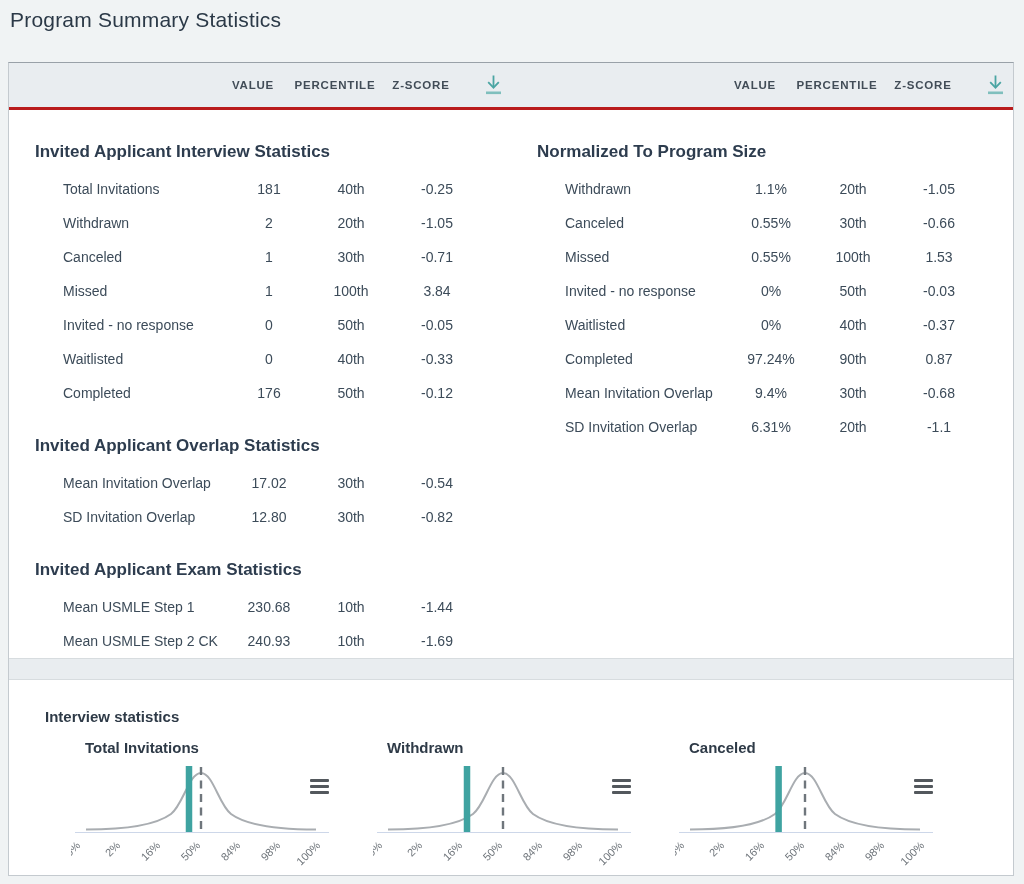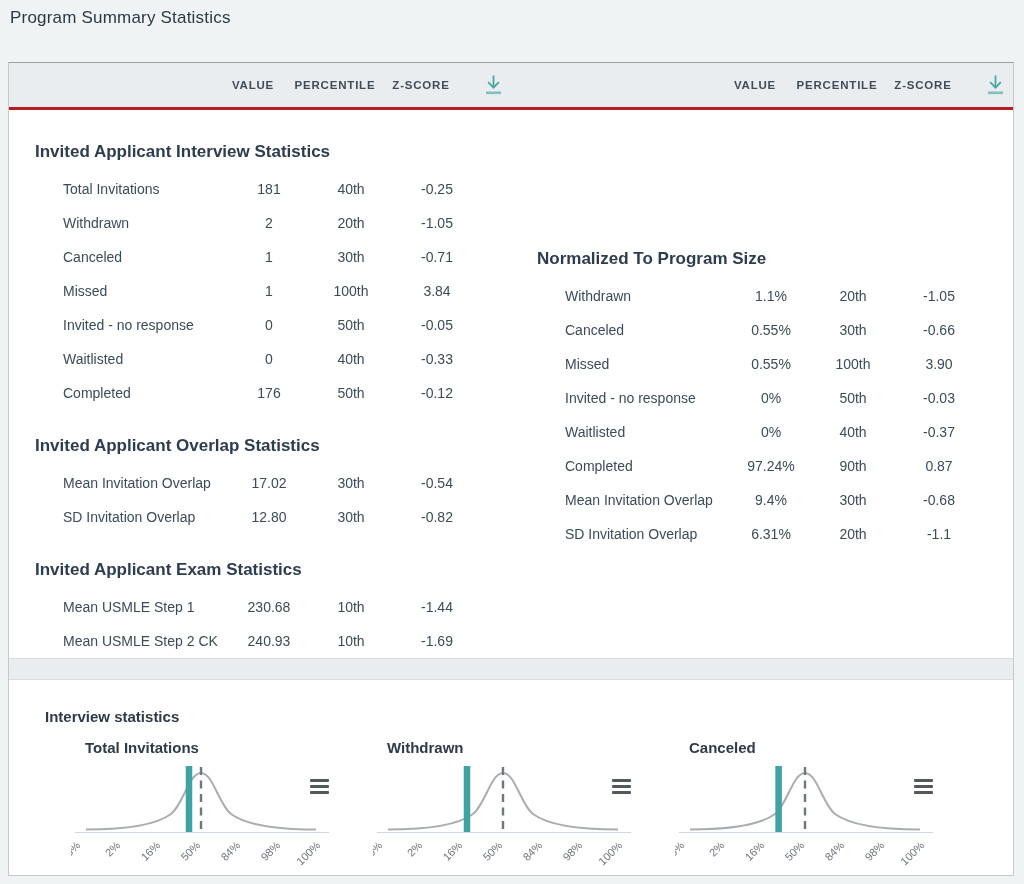--- a/index.html
+++ b/index.html
@@ -4,40 +4,40 @@
 <style>
   html,body{margin:0;padding:0;}
   body{
     width:1024px;height:884px;overflow:hidden;
     background:#f0f3f4;
     font-family:"Liberation Sans",sans-serif;
     color:#3c4b59;position:relative;
   }
   .page-title{
     margin:0;position:absolute;left:10px;top:8px;
-    font-size:17px;font-weight:400;color:#2b3947;letter-spacing:.2px;
+    font-size:21px;font-weight:400;color:#2b3947;letter-spacing:.2px;
   }
   .card{
     position:absolute;left:8px;top:62px;width:1006px;height:814px;
     background:#ffffff;border:1px solid #c4cacf;border-top-color:#99a1a8;
     box-sizing:border-box;
   }
   
   .card-header{height:44px;background:#e9edf0;border-bottom:3px solid #b91c1c;display:flex;}
   .header-half{width:50%;height:100%;display:grid;grid-template-columns:1fr 80px 84px 88px 30px;align-items:center;}
   .hcell{
     font-size:11.5px;font-weight:700;color:#414c57;letter-spacing:.8px;
     text-align:center;transform:translateX(-16px);white-space:nowrap;
   }
   .download-btn{
     background:none;border:none;padding:0;margin:0;cursor:pointer;
     width:24px;height:26px;display:flex;align-items:center;justify-content:center;
   }
   
-  .card-body{display:flex;background:#fff;align-items:center;}
+  .card-body{display:flex;background:#fff;}
   .half{width:50%;}
   .section-heading{font-size:17px;font-weight:700;color:#2d3c4e;margin:26px 0 10px 26px;}
   .half .section-heading:first-child{margin-top:32px;}
   .stat-row{
     display:grid;grid-template-columns:1fr 80px 84px 88px 30px;
     height:34px;align-items:center;font-size:14px;color:#3c4b59;
   }
   .cell-label{padding-left:54px;}
   .cell-value,.cell-pct,.cell-z{text-align:center;}
   
@@ -189,21 +189,21 @@
           <div class="cell-label">Canceled</div>
           <div class="cell-value">0.55%</div>
           <div class="cell-pct">30th</div>
           <div class="cell-z">-0.66</div>
           <div></div>
         </div>
         <div class="stat-row">
           <div class="cell-label">Missed</div>
           <div class="cell-value">0.55%</div>
           <div class="cell-pct">100th</div>
-          <div class="cell-z">3.90</div>
+          <div class="cell-z">1.53</div>
           <div></div>
         </div>
         <div class="stat-row">
           <div class="cell-label">Invited - no response</div>
           <div class="cell-value">0%</div>
           <div class="cell-pct">50th</div>
           <div class="cell-z">-0.03</div>
           <div></div>
         </div>
         <div class="stat-row">

